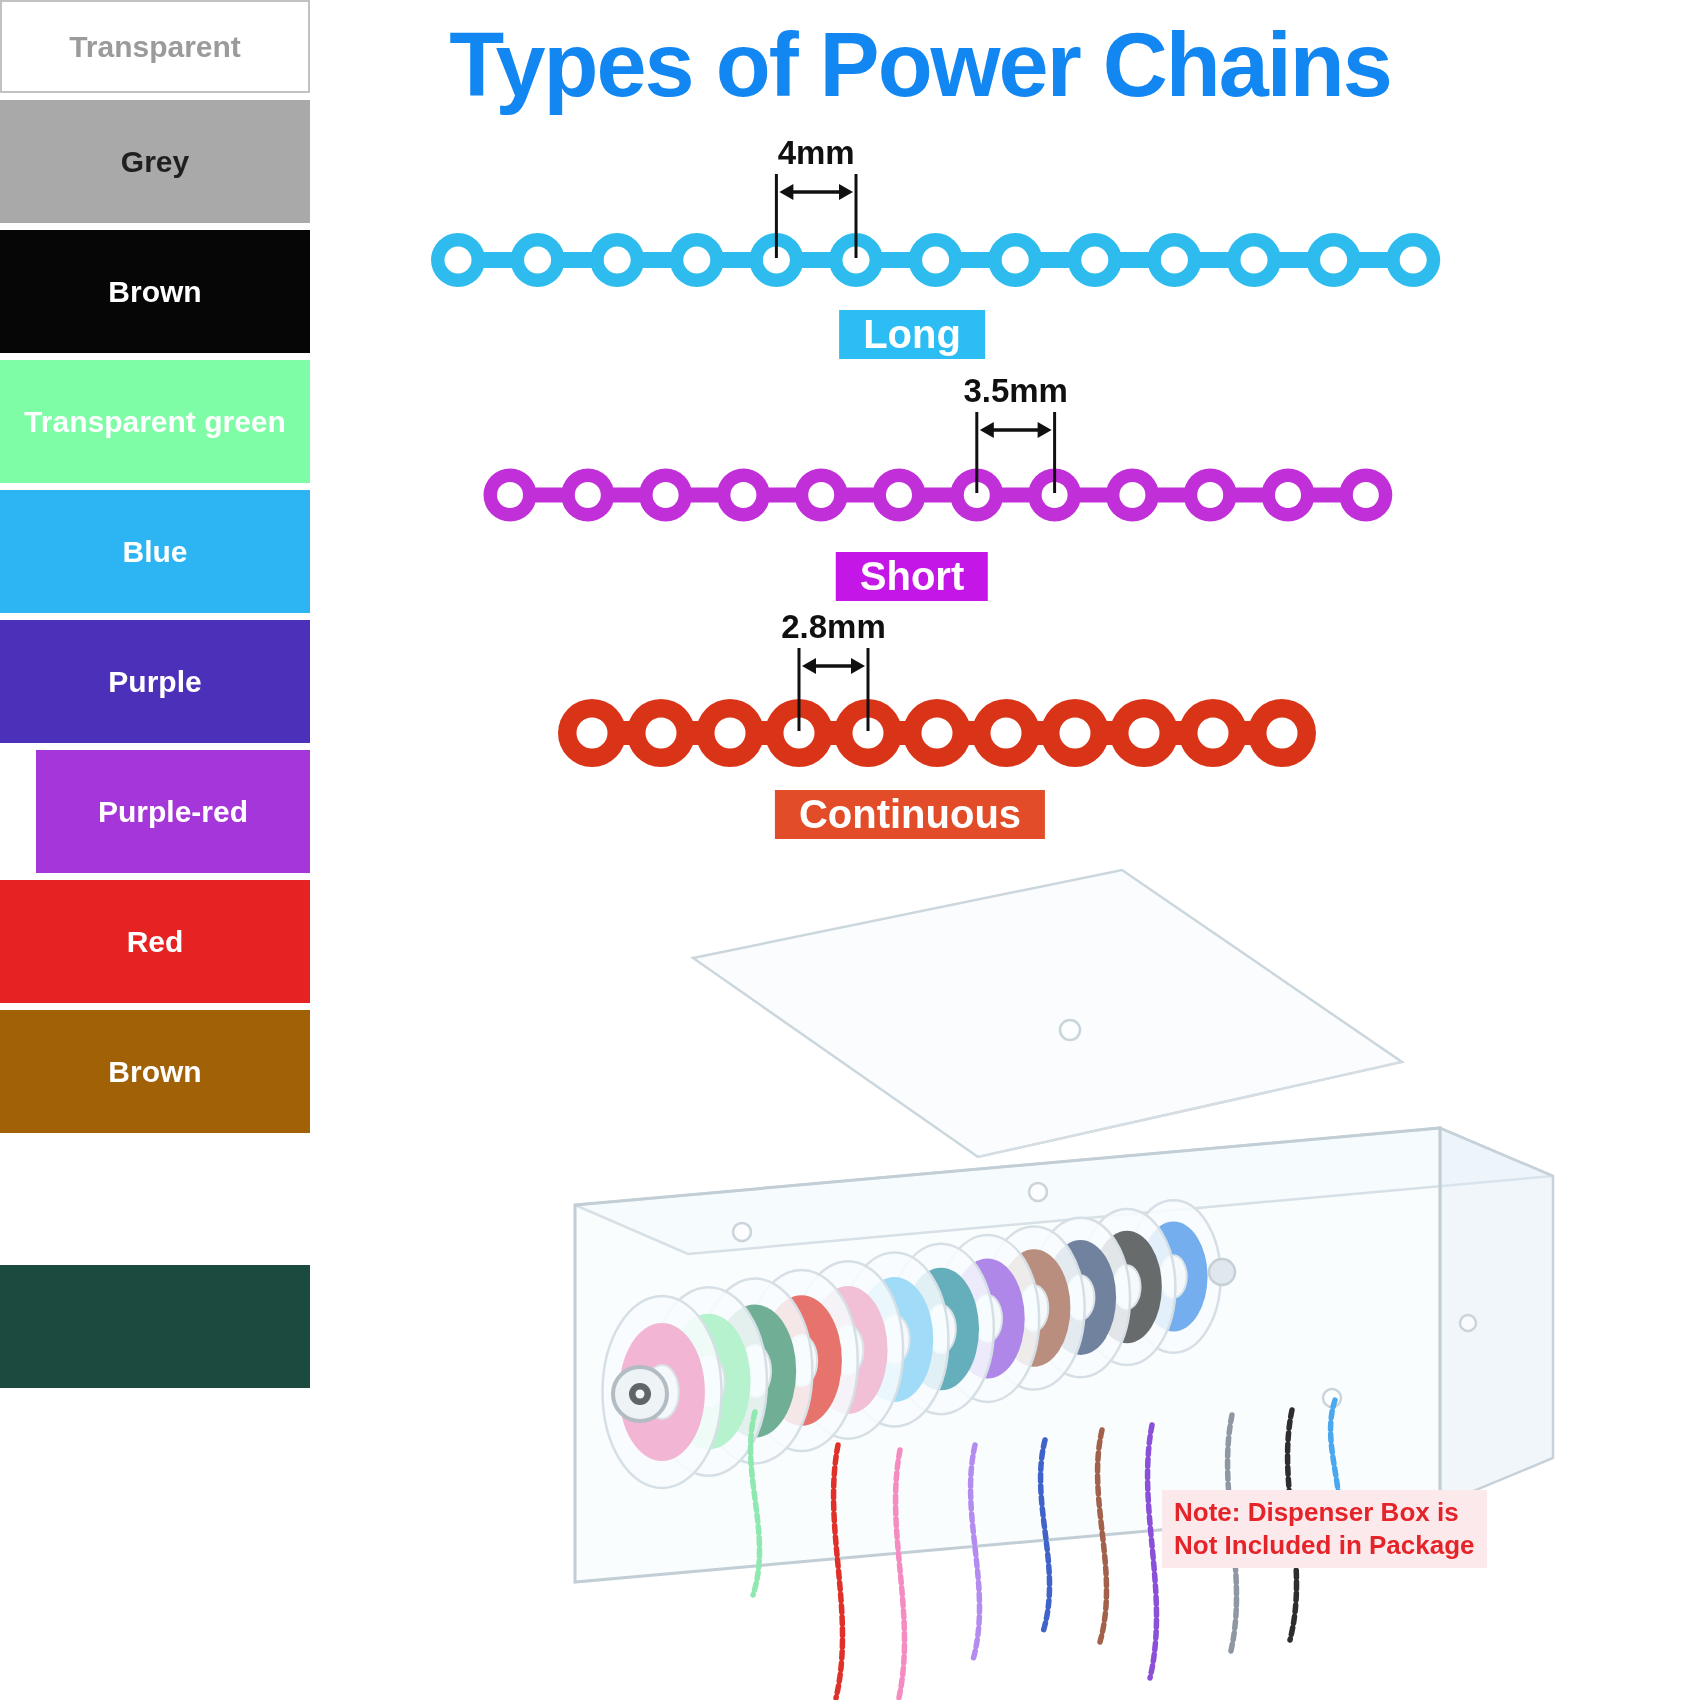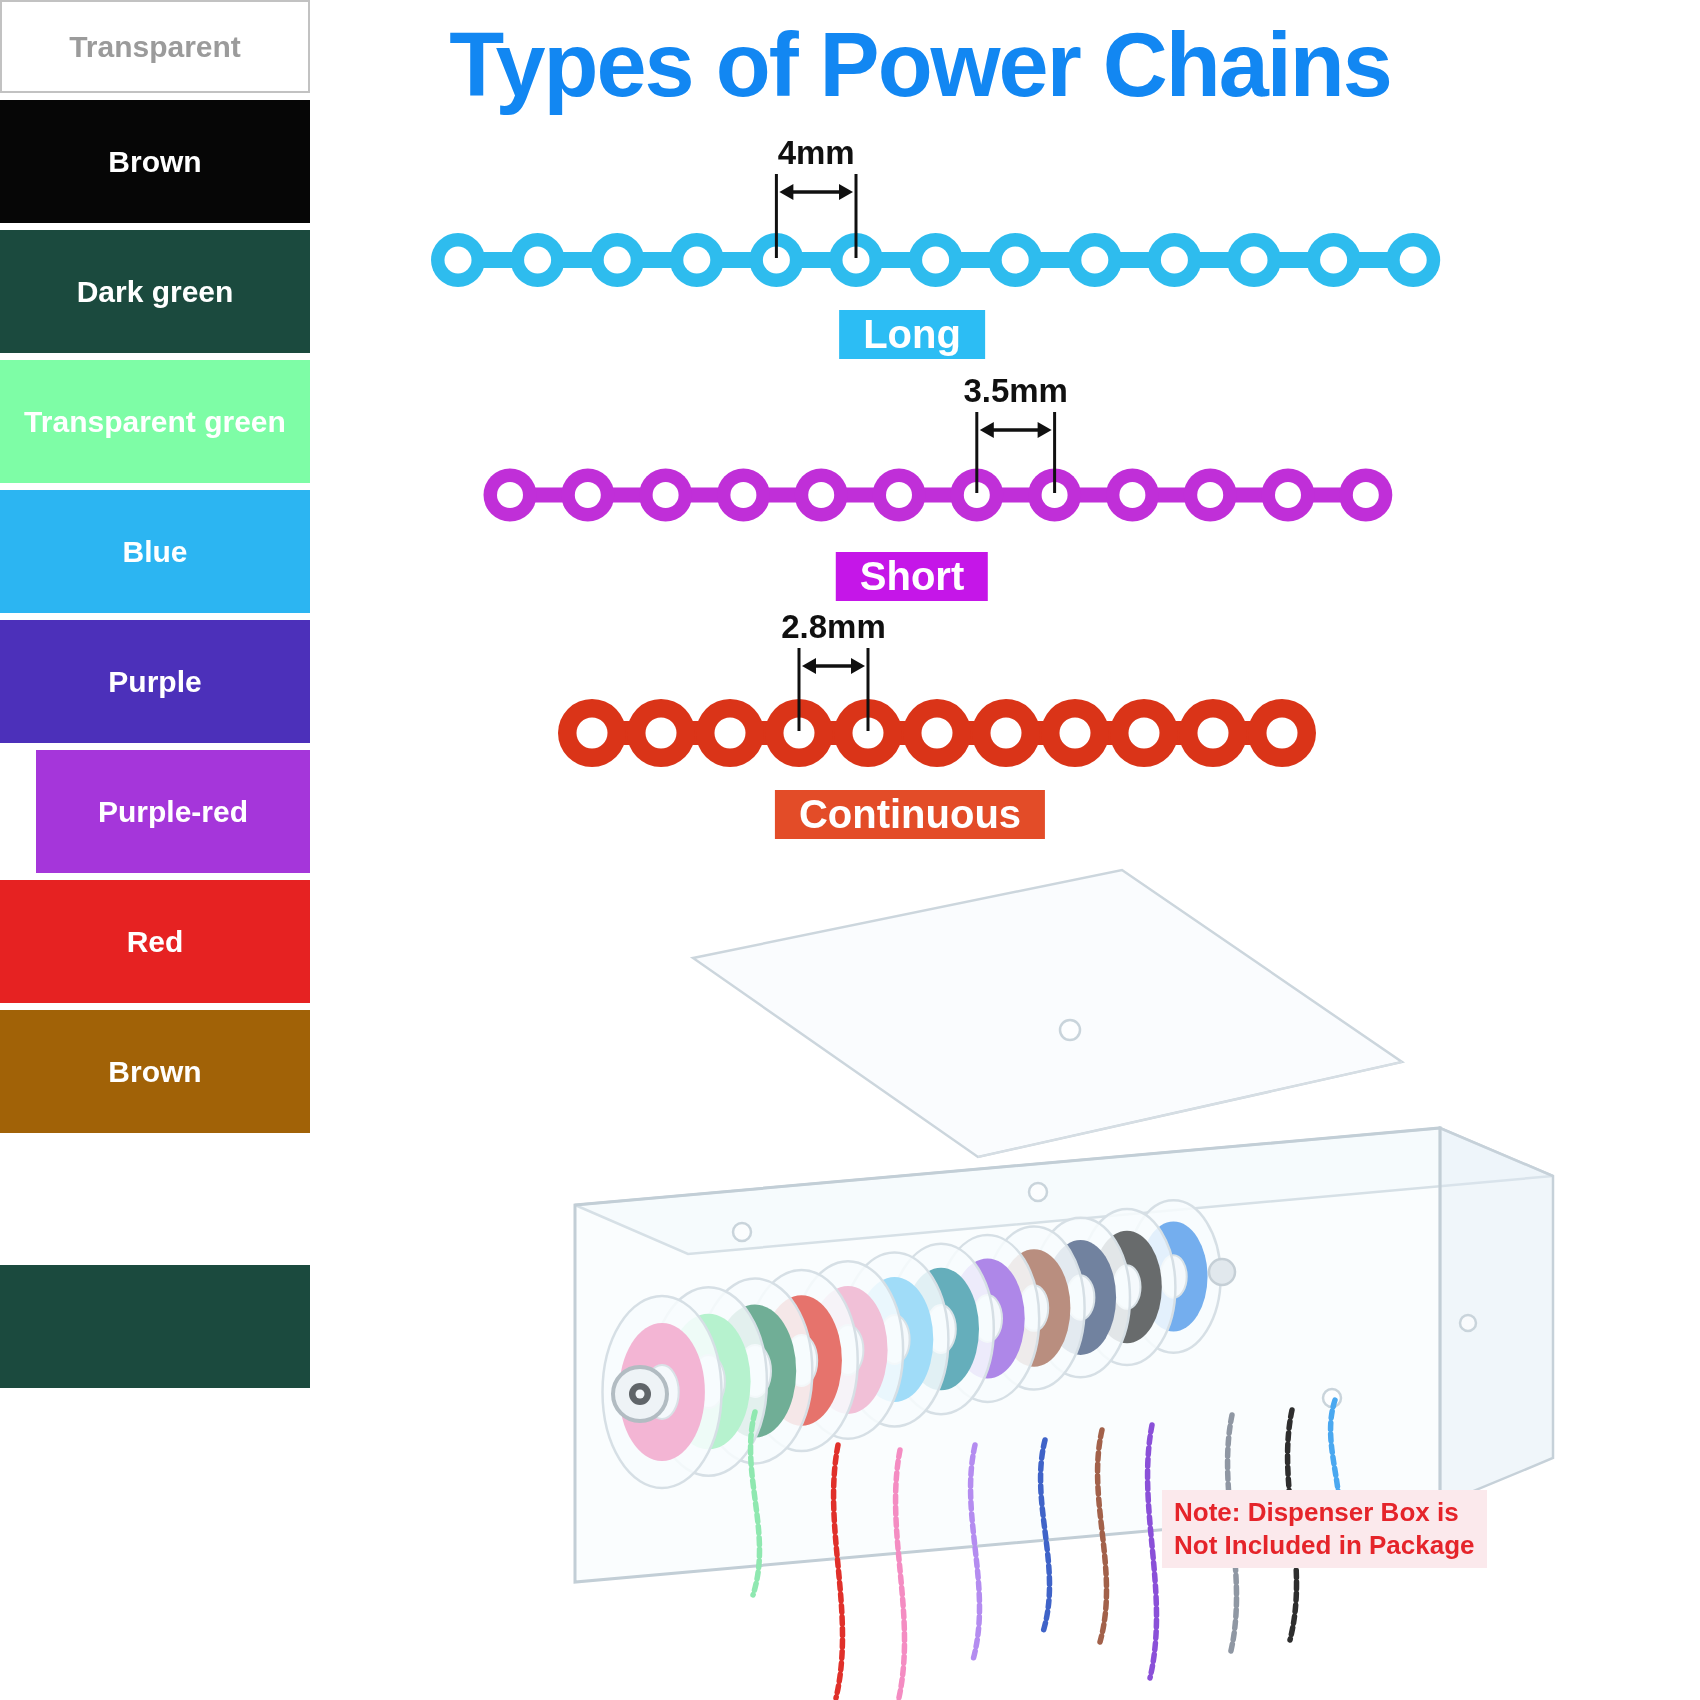--- a/index.html
+++ b/index.html
@@ -33,25 +33,25 @@
   .note { position:absolute; left:852px; top:1490px; font-size:26px; font-weight:bold;
     padding:6px 12px; line-height:33px; white-space:nowrap; }
 </style>
 </head>
 <body>
 
 <div class="sidebar" id="swatch-col">
     <div class="swatch first" style="background: rgb(255, 255, 255); border: 2px solid rgb(194, 194, 194);">
       <span style="color: rgb(155, 155, 155);">Transparent</span>
     </div>
+    <div class="swatch" style="background: rgb(169, 169, 169);">
+      <span style="color: rgb(31, 31, 31);">Grey</span>
+    </div>
     <div class="swatch" style="background: rgb(6, 6, 6);">
       <span style="color: rgb(255, 255, 255);">Brown</span>
-    </div>
-    <div class="swatch" style="background: rgb(27, 74, 62);">
-      <span style="color: rgb(255, 255, 255);">Dark green</span>
     </div>
     <div class="swatch" style="background: rgb(126, 253, 166);">
       <span style="color: rgb(255, 255, 255);">Transparent green</span>
     </div>
     <div class="swatch" style="background: rgb(44, 181, 242);">
       <span style="color: rgb(255, 255, 255);">Blue</span>
     </div>
     <div class="swatch" style="background: rgb(76, 48, 186);">
       <span style="color: rgb(255, 255, 255);">Purple</span>
     </div>

